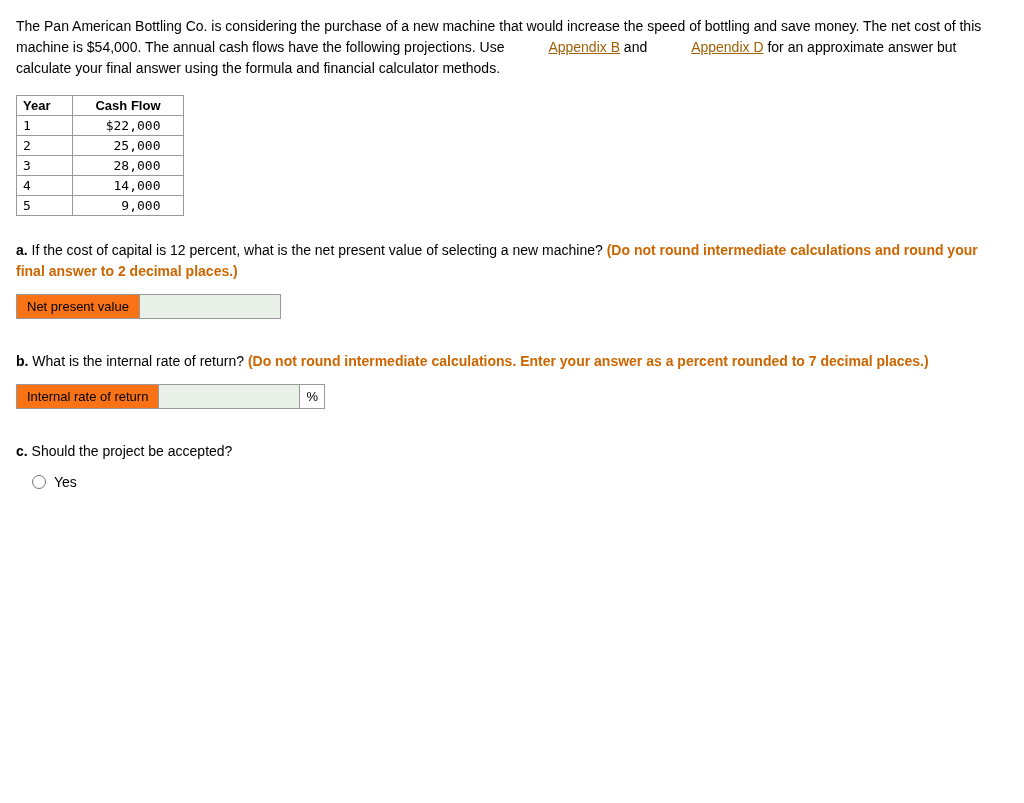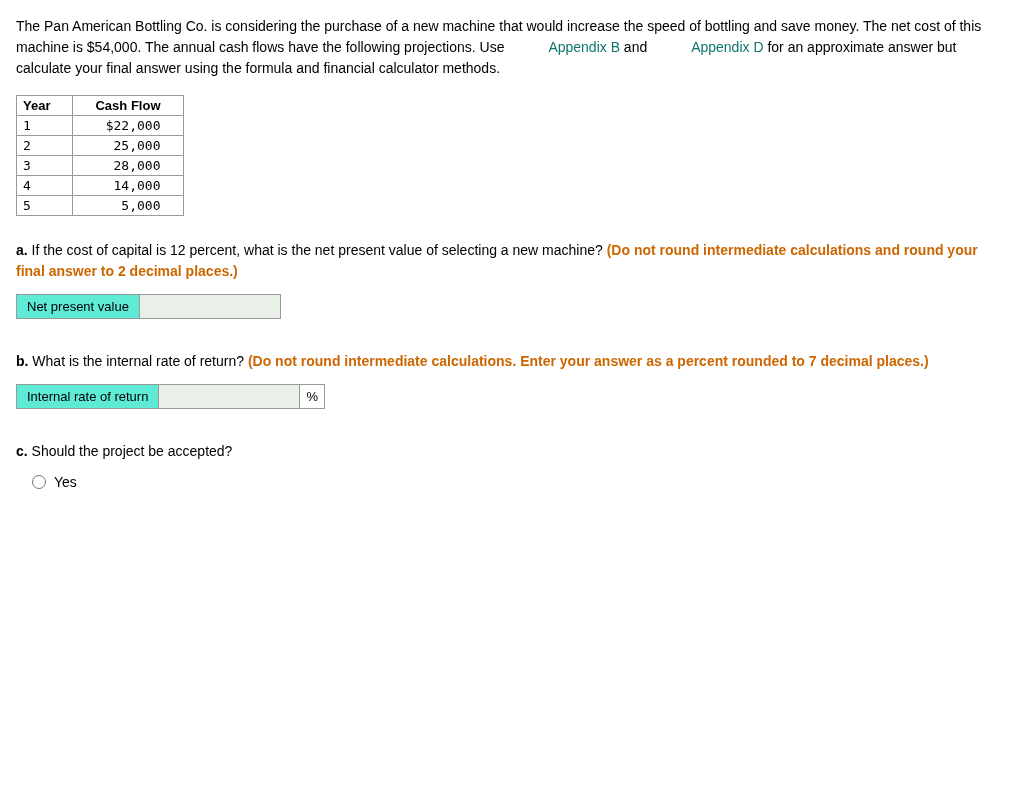--- a/index.html
+++ b/index.html
@@ -16,21 +16,22 @@
       padding: 16px;
       max-width: 1024px;
     }
 
     .intro-text {
       line-height: 1.5;
       margin-bottom: 16px;
     }
 
     .link {
-      color: #0f766e;
+      color: #a16207;
+      text-decoration: underline;
       cursor: pointer;
       margin-left: 40px;
     }
 
     .cash-flow-table {
       border-collapse: collapse;
       border: 1px solid #999;
       margin-bottom: 24px;
       font-family: monospace;
       font-size: 13px;
@@ -74,21 +75,21 @@
       display: flex;
       align-items: center;
       gap: 0;
       border: 1px solid #999;
       width: fit-content;
     }
 
     .answer-label {
       padding: 4px 10px;
       border-right: 1px solid #999;
-      background: #5eead4;
+      background: #f97316;
       font-size: 13px;
       white-space: nowrap;
     }
 
     .answer-input {
       border: none;
       outline: none;
       padding: 4px 8px;
       font-size: 13px;
       width: 140px;
@@ -149,21 +150,21 @@
         <tr>
           <td>3</td>
           <td>28,000</td>
         </tr>
         <tr>
           <td>4</td>
           <td>14,000</td>
         </tr>
         <tr>
           <td>5</td>
-          <td>5,000</td>
+          <td>9,000</td>
         </tr>
       </tbody>
   </table>
 
   <div class="section">
     <p class="section-question">
       <strong>a.</strong><span> If the cost of capital is 12 percent, what is the net present value of selecting a new machine? </span><span class="bold-orange">(Do not round intermediate calculations and round your final answer to 2 decimal places.)</span>
     </p>
     <div class="answer-row">
       <span class="answer-label">Net present value</span>

